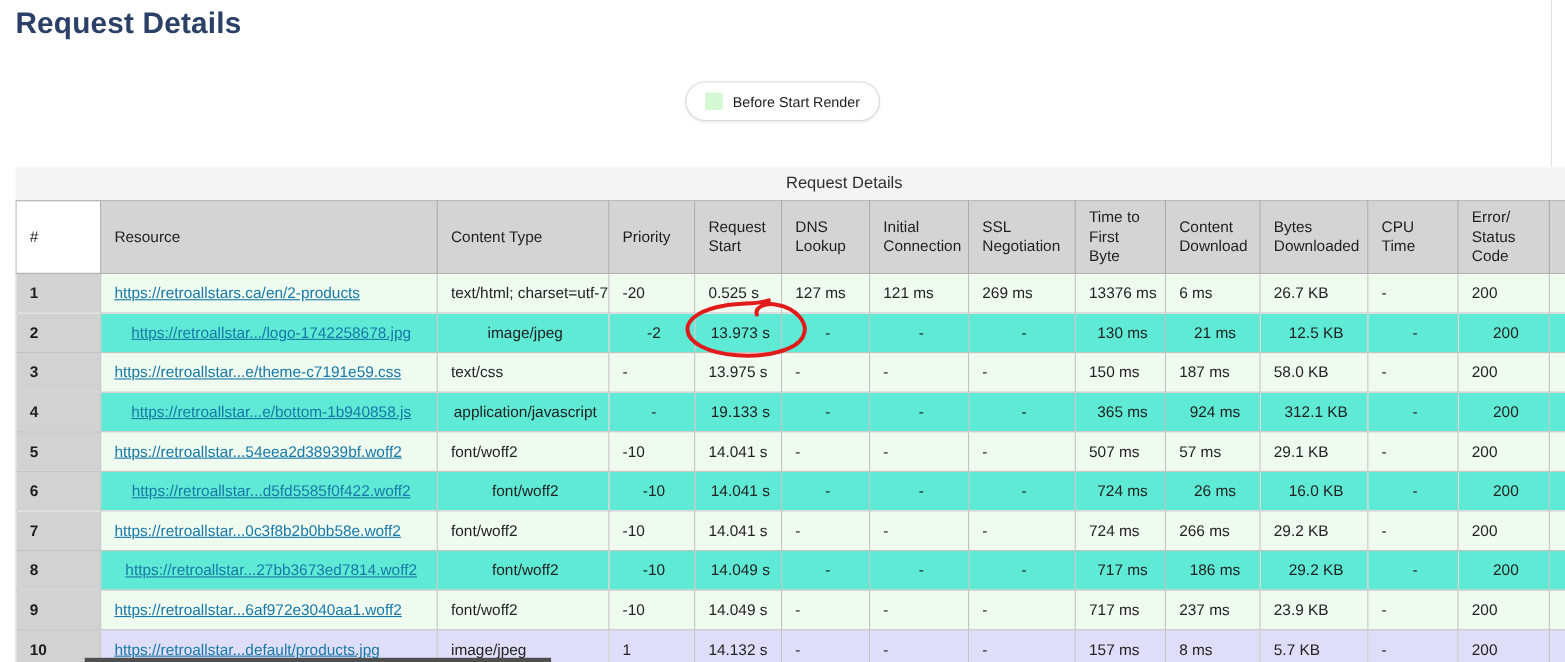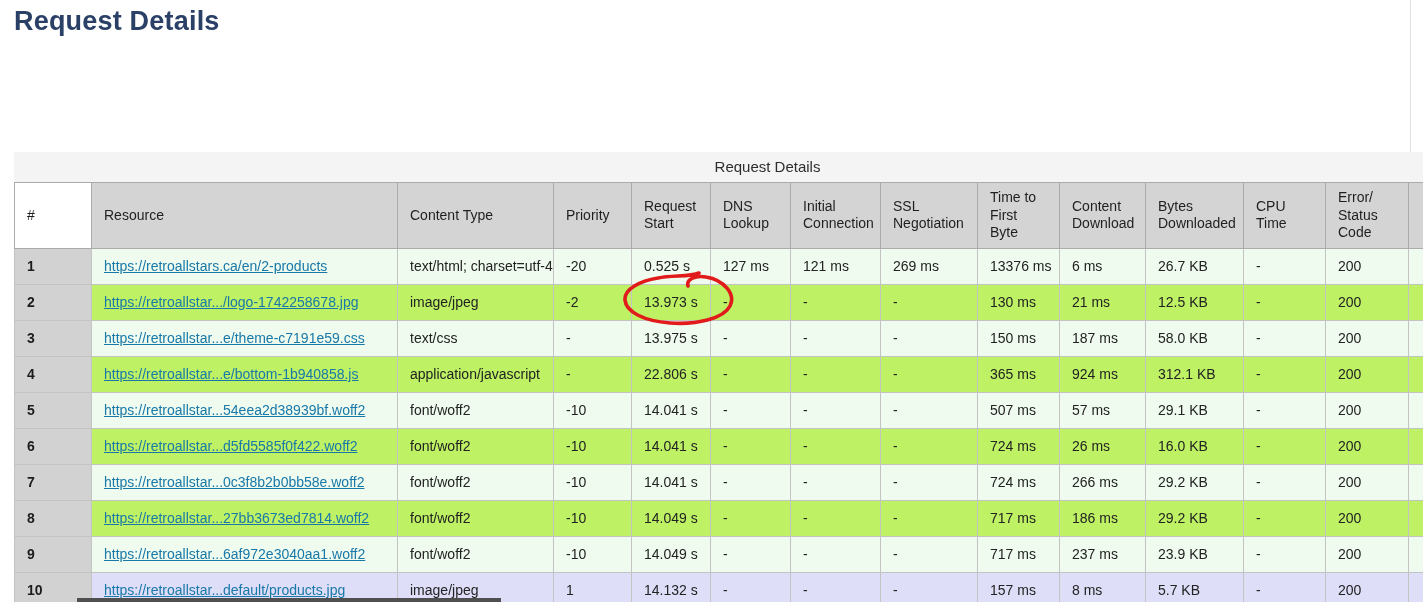--- a/index.html
+++ b/index.html
@@ -82,21 +82,21 @@
     white-space: nowrap;
     overflow: hidden;
     vertical-align: middle;
   }
   .req td.num-cell {
     background: #d2d2d2;
     font-weight: bold;
     color: #1c1c1c;
   }
   tr.phase-green-a td:not(.num-cell) { background: #f0fbf0; }
-  tr.phase-green-b td:not(.num-cell) { background: #bef264; }
+  tr.phase-green-b td:not(.num-cell) { background: #5eead4; text-align: center; }
   tr.phase-purple  td:not(.num-cell) { background: #dedef8; }
   .req a {
     color: #1878a8;
   }
   
   .annotation-circle {
     position: absolute; left: 606px; top: 118px;
     width: 120px; height: 56px;
     pointer-events: none;
   }
@@ -107,20 +107,24 @@
     background: #4f4f4f;
   }
 </style>
 </head>
 <body>
 
 <h1 class="page-title">Request Details</h1>
 <div class="top-right-divider"></div>
 
 <div class="legend">
+  <div class="legend-pill">
+    <span class="legend-swatch" style="background: rgb(212, 247, 212);"></span>
+    <span class="legend-label">Before Start Render</span>
+  </div>
 </div>
 
 <div class="table-wrap">
   <table class="req">
     <caption>Request Details</caption>
     <colgroup>
       <col style="width:77px">
         <col style="width:306px">
         <col style="width:156px">
       <col style="width:78px">
@@ -150,21 +154,21 @@
         <th>Bytes Downloaded</th>
         <th>CPU Time</th>
         <th>Error/ Status Code</th>
         <th></th>
       </tr>
     </thead>
     <tbody>
         <tr class="phase-green-a">
       <td class="num-cell">1</td>
       <td><a href="#">https://retroallstars.ca/en/2-products</a></td>
-      <td>text/html; charset=utf-4</td>
+      <td>text/html; charset=utf-7</td>
       <td>-20</td>
       <td>0.525 s</td>
       <td>127 ms</td>
       <td>121 ms</td>
       <td>269 ms</td>
       <td>13376 ms</td>
       <td>6 ms</td>
       <td>26.7 KB</td>
       <td>-</td>
       <td>200</td>
@@ -200,21 +204,21 @@
       <td>58.0 KB</td>
       <td>-</td>
       <td>200</td>
       <td></td>
     </tr>
         <tr class="phase-green-b">
       <td class="num-cell">4</td>
       <td><a href="#">https://retroallstar...e/bottom-1b940858.js</a></td>
       <td>application/javascript</td>
       <td>-</td>
-      <td>22.806 s</td>
+      <td>19.133 s</td>
       <td>-</td>
       <td>-</td>
       <td>-</td>
       <td>365 ms</td>
       <td>924 ms</td>
       <td>312.1 KB</td>
       <td>-</td>
       <td>200</td>
       <td></td>
     </tr>

